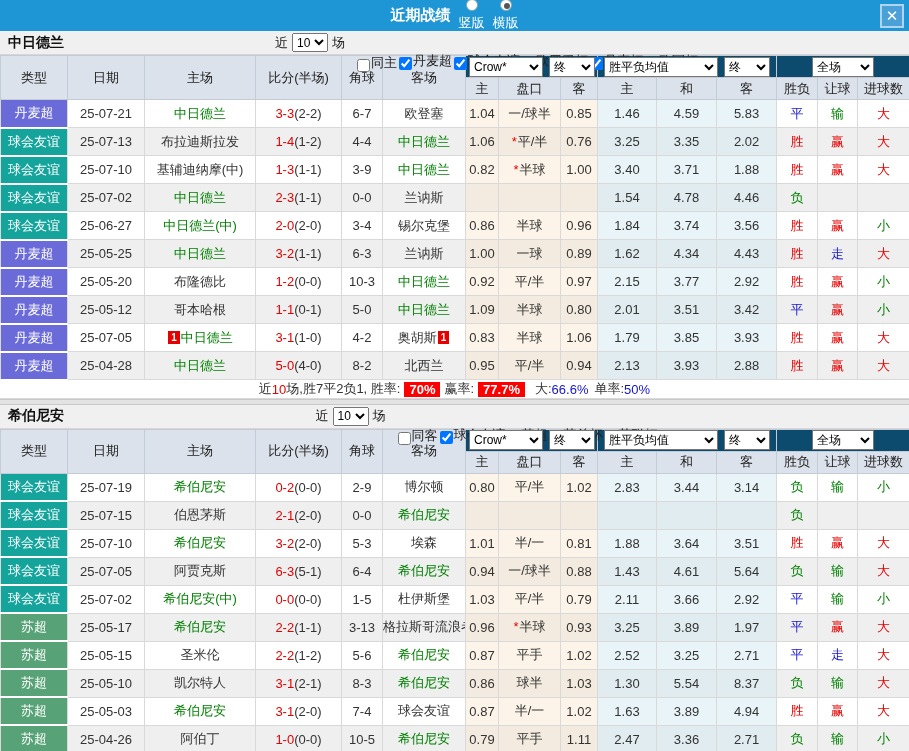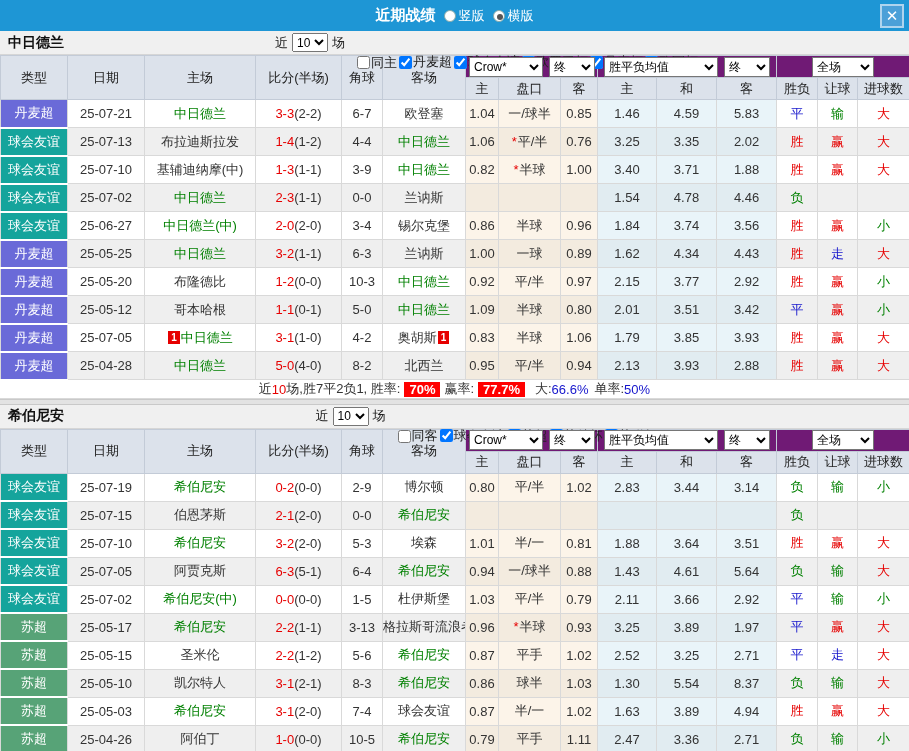--- a/index.html
+++ b/index.html
@@ -2,39 +2,39 @@
 <html><head>
 <meta charset="utf-8">
 <style>
   * { box-sizing: border-box; margin: 0; padding: 0; }
   body { font-family: "Liberation Sans", "DejaVu Sans", sans-serif; background: #fff; }
   .window { width: 909px; height: 751px; overflow: hidden; background: #fff; position: relative; }
 
   
   .titlebar { height: 31px; background: #1e96d5; display: flex; align-items: center; justify-content: center; gap: 8px; position: relative; }
   .titlebar .title { color: #fff; font-weight: bold; font-size: 15px; }
-  .radio { display: inline-flex; align-items: center; gap: 3px; color: #fff; font-size: 13px; cursor: pointer; }
+  .radio { display: inline-flex; align-items: center; gap: 3px; color: #fff; font-size: 13px; cursor: pointer; flex-direction: column; }
   .radio-dot { width: 12px; height: 12px; border-radius: 50%; background: #fff; border: 1px solid #8aa; display: inline-block; position: relative; }
   .radio-dot.sel::after { content: ''; position: absolute; left: 3px; top: 3px; width: 6px; height: 6px; border-radius: 50%; background: #555; }
   .close-btn { position: absolute; right: 5px; top: 4px; width: 24px; height: 24px; background: #4ba0d8; border: 2px solid #aed4ee; color: #fff; font-size: 15px; font-weight: bold; display: flex; align-items: center; justify-content: center; cursor: pointer; }
 
   
   .filter-bar { height: 24px; background: #f0f0f0; border-bottom: 1px solid #d6d6d6; display: flex; align-items: center; font-size: 13px; color: #222; }
   .team-name { font-weight: bold; font-size: 14px; margin-left: 8px; color: #111; white-space: nowrap; }
   .filter-controls { flex: 1; display: flex; align-items: center; justify-content: center; white-space: nowrap; }
   .filter-controls select { font-size: 12px; height: 19px; margin: 0 4px; }
-  .chk { display: inline-flex; align-items: center; margin-left: 2px; margin-top: 40px; }
+  .chk { display: inline-flex; align-items: flex-end; margin-left: 2px; margin-top: 40px; }
   .chk input { margin: 0 1px 0 0; }
   .same-chk { margin-left: 12px; }
 
   
   table { border-collapse: collapse; table-layout: fixed; width: 909px; font-size: 13px; color: #333; }
   th, td { text-align: center; border: 1px solid #d9d9d9; overflow: hidden; white-space: nowrap; }
   thead th { background: #dce2eb; font-weight: normal; color: #222; border-color: #c3cbd7; height: 22px; }
-  thead th.dropcell { background: #701a75; }
+  thead th.dropcell { background: #0c4a6e; }
   .dropcell select { font-size: 12px; height: 20px; margin: 0 3px; background: #fff; }
   .sel-sm { width: 46px; } .sel-md { width: 74px; } .sel-lg { width: 114px; } .sel-ft { width: 62px; }
   tbody td { height: 28px; background: #fff; }
   tr.even td.plain, tr.even td.rs { background: #efefef; }
   td.c-odds { background: #fcf4e9; }
   tr.even td.c-odds { background: #f3ebdf; }
   td.c-avg { background: #e9f4f9; }
   tr.even td.c-avg { background: #e1ecf1; }
   td.league { color: #fff; border-bottom: 2px solid #fff; border-top: 1px solid #fff; }
   .lg-purple { background: #6a6ad8; }

